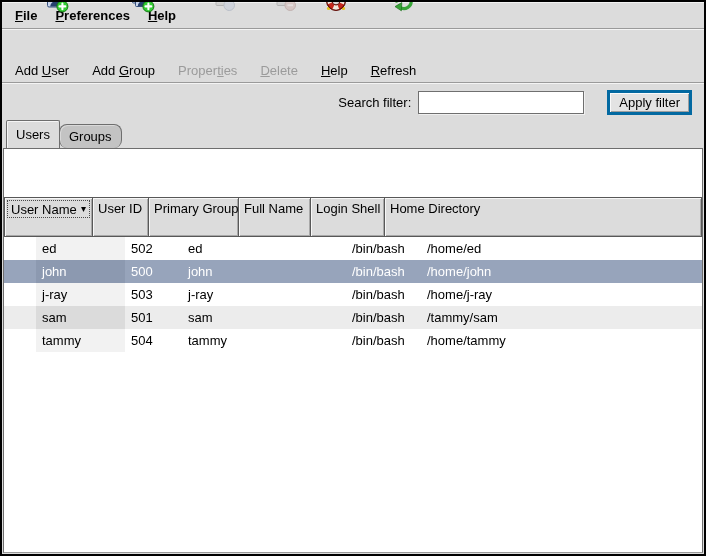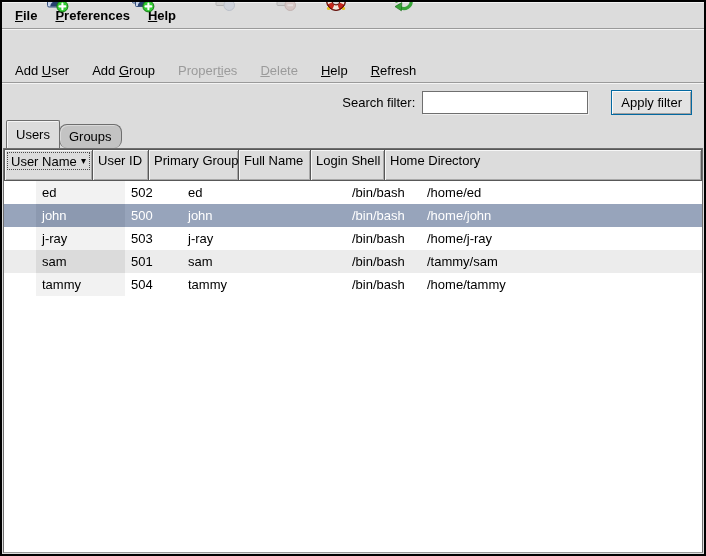--- a/index.html
+++ b/index.html
@@ -47,21 +47,21 @@
   }
   .filter-label { margin-right:7px; }
   .filter-input {
     width:166px; height:23px; margin-right:23px;
     border:1px solid #6f6f6f; background:#fff;
     font-family:inherit; font-size:13px; padding:0 4px;
     box-shadow:1px 1px 0 #f0f0f0;
   }
   .apply-btn {
     height:25px; padding:0 9px;
-    background:#e3e3e3; border:1px solid #0369a1;
+    background:#e3e3e3; border:3px solid #0369a1;
     box-shadow: inset 1px 1px 0 #fafafa, inset -1px -1px 0 #9f9f9f;
     font-family:inherit; font-size:13px; color:#000;
   }
 
   
   .tabs-row {
     height:28px; display:flex; align-items:flex-end;
     padding-left:4px; flex:0 0 auto;
   }
   .tab {
@@ -81,21 +81,21 @@
     border-radius:8px;
   }
 
   
   .content {
     flex:1 1 auto; display:flex; flex-direction:column;
     border:1px solid #6e6e6e; border-bottom:1px solid #9a9a9a;
     margin:0 1px 1px 1px;
     background:#fff; overflow:hidden;
   }
-  .thead { display:flex; flex:0 0 auto; height:32px; }
+  .thead { display:flex; flex:0 0 auto; height:40px;margin-top:48px; }
   .th {
     background:#dcdcdc; border:1px solid #585858;
     box-shadow: inset 1px 1px 0 #f7f7f7, inset -1px -1px 0 #a8a8a8;
     padding:0 5px; line-height:21px; white-space:nowrap; overflow:hidden;
   }
   .th + .th { margin-left:-1px; }
   .c0 { width:89px; }
   .c1 { width:57px; }
   .c2 { width:91px; }
   .c3 { width:73px; }

